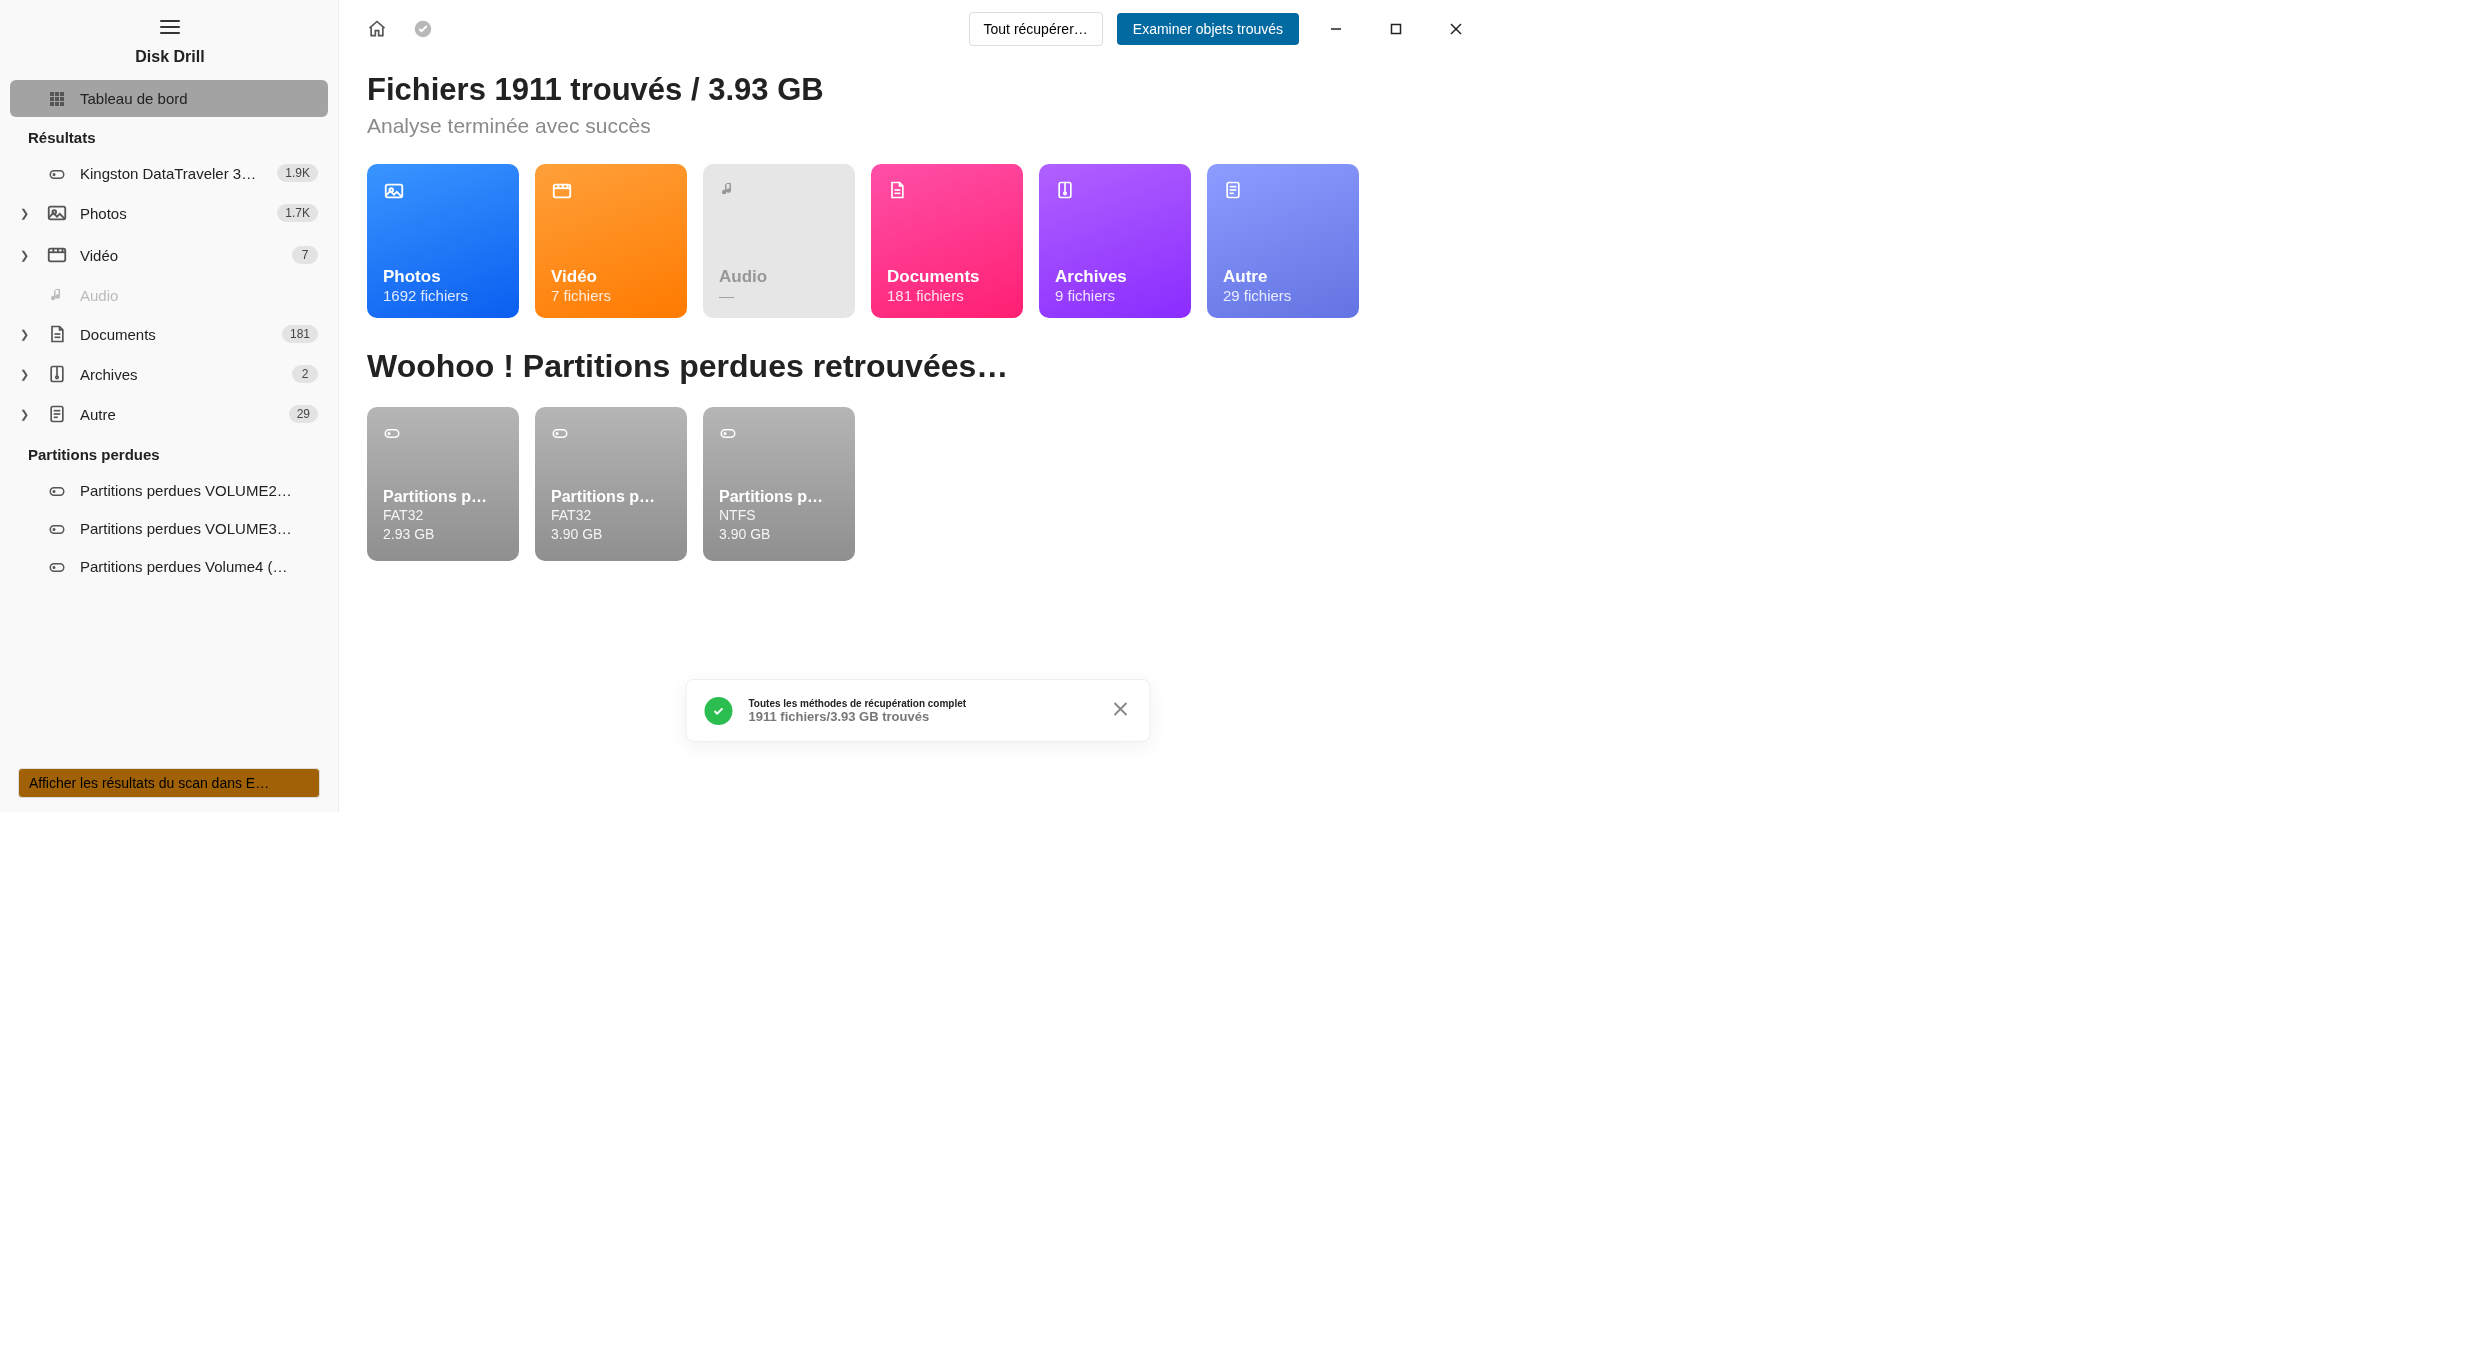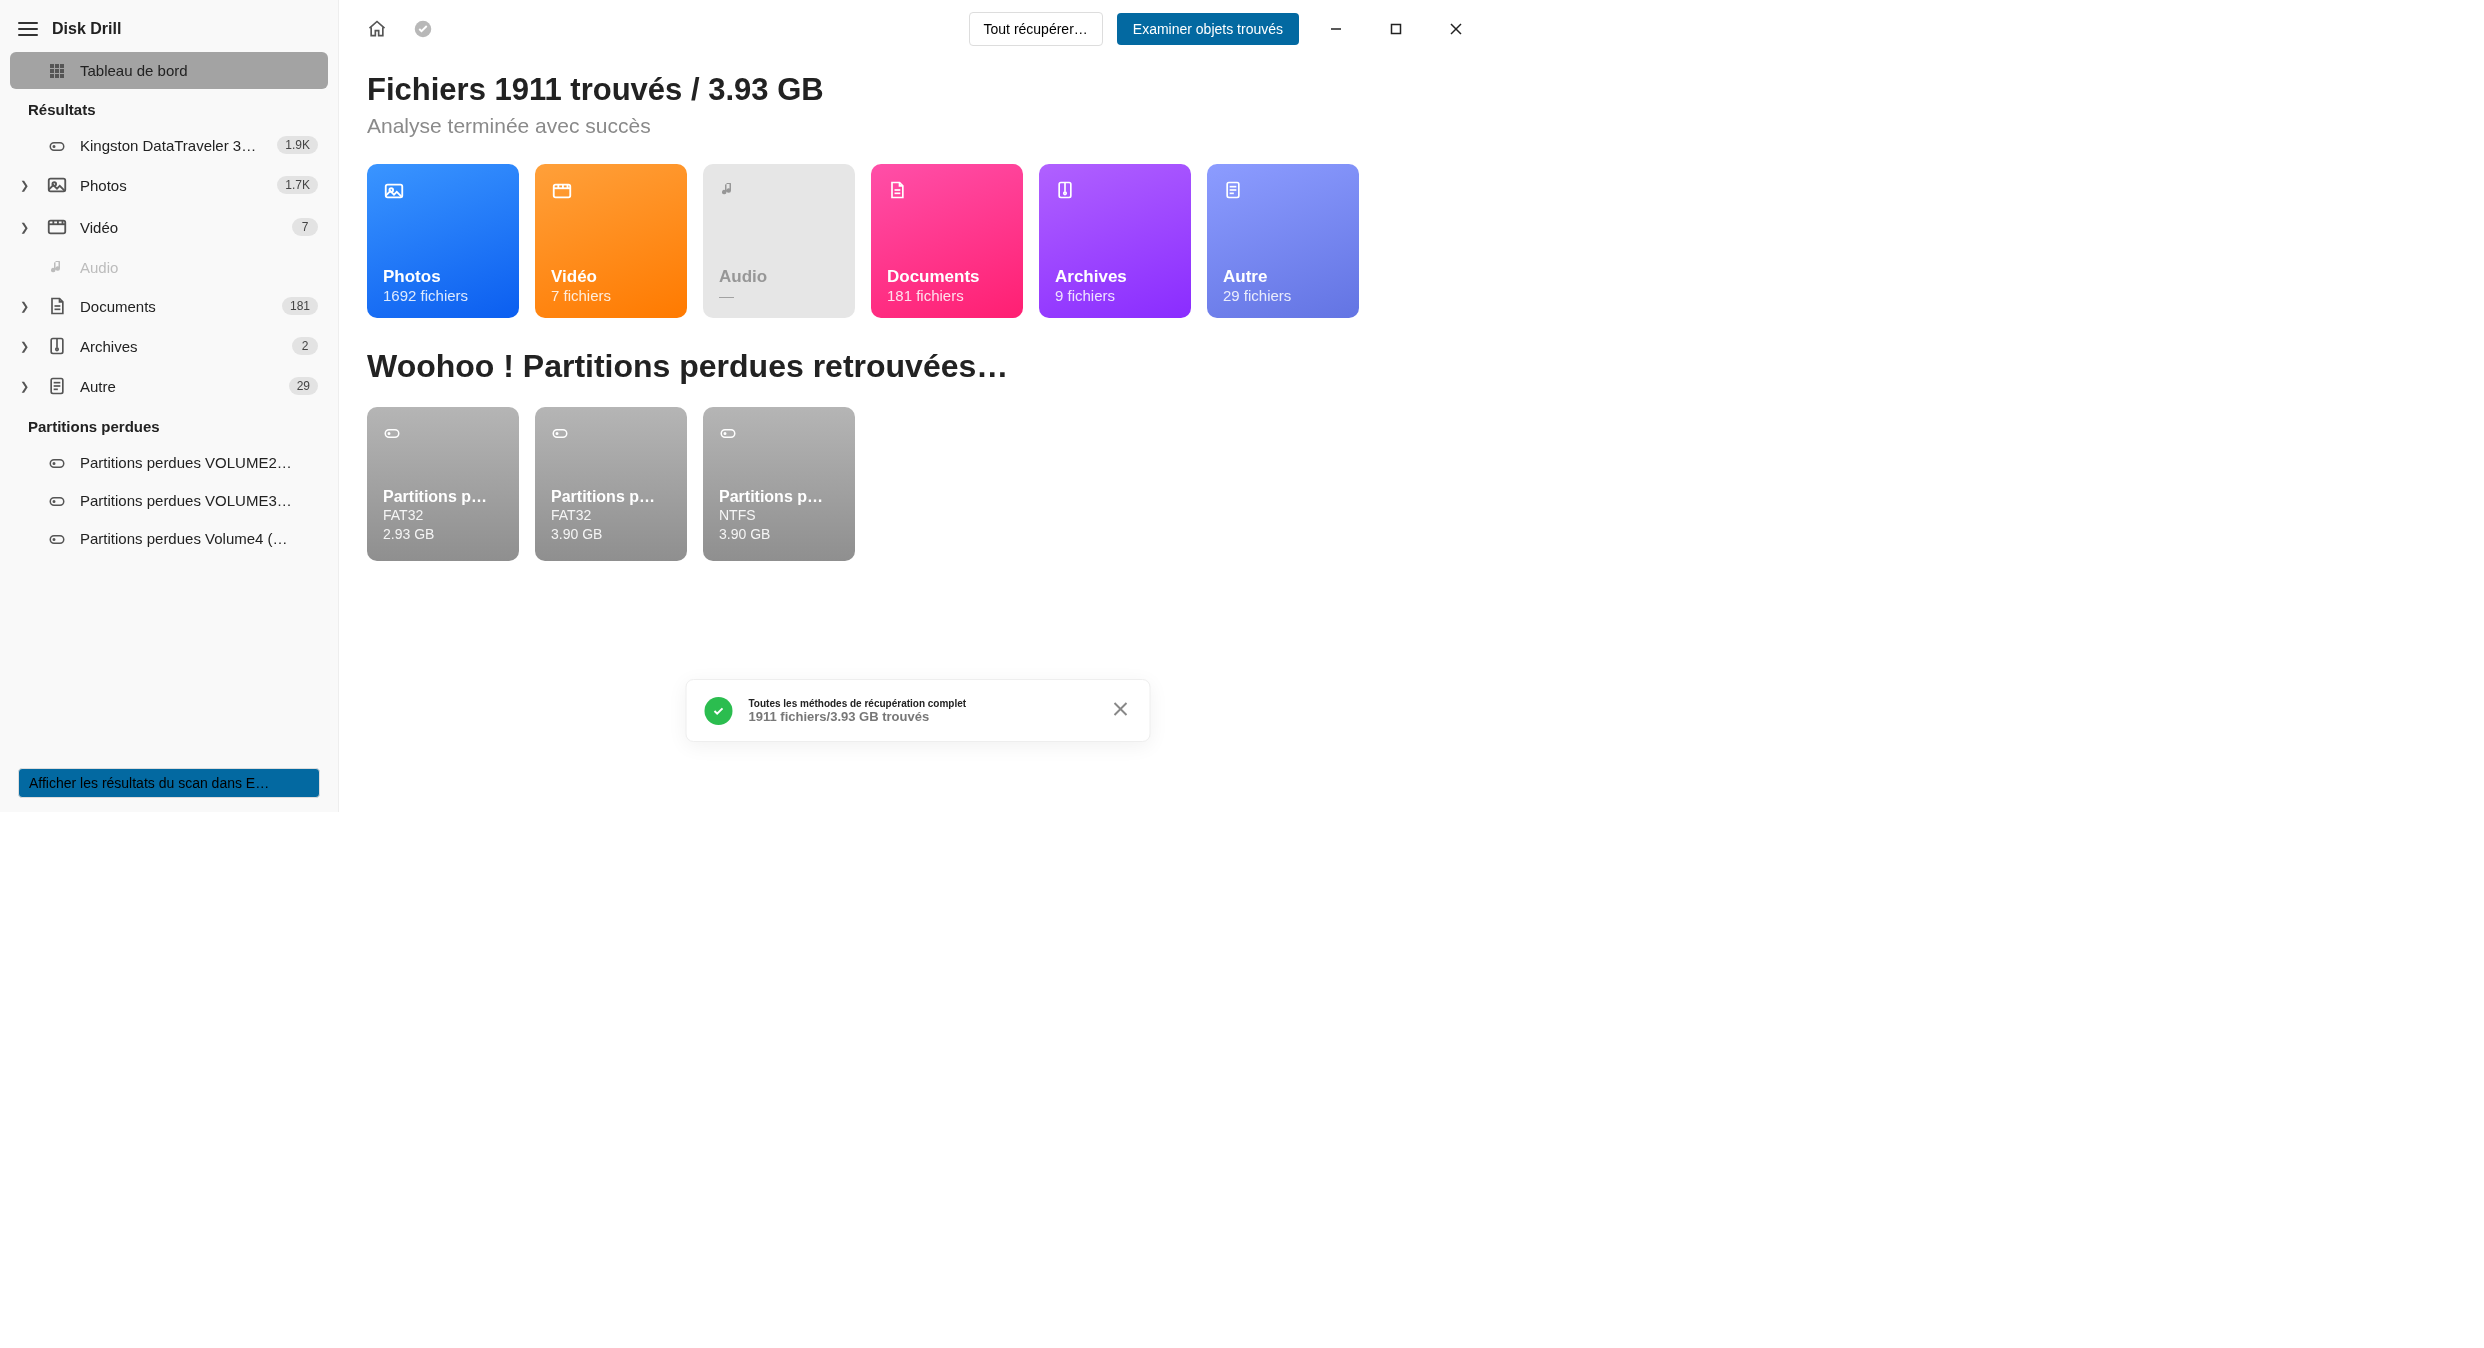--- a/index.html
+++ b/index.html
@@ -1,32 +1,32 @@
 <!DOCTYPE html>
 <html><head>
 <meta charset="utf-8">
 <style>
 * { box-sizing: border-box; margin: 0; padding: 0; }
 body { font-family: -apple-system, BlinkMacSystemFont, "Segoe UI", Arial, sans-serif; background: #ffffff; font-size: 14px; color: #222; }
 .app { display: flex; height: 812px; width: 1497px; }
 .sidebar { width: 339px; background: #f9f9f9; border-right: 1px solid #eee; display: flex; flex-direction: column; padding: 14px 10px 10px 10px; }
-.sidebar-top { display: flex; align-items: center; gap: 14px; padding: 6px 6px 14px 8px; }
+.sidebar-top { display: flex; align-items: center; gap: 14px; padding: 6px 6px 14px 8px; flex-direction: column; }
 .hamburger { width: 20px; height: 14px; display: flex; flex-direction: column; justify-content: space-between; cursor: pointer; }
 .hamburger div { height: 2px; background: #333; border-radius: 1px; }
 .app-title { font-size: 16px; font-weight: 600; }
 .nav-item { display: flex; align-items: center; padding: 10px 10px; border-radius: 6px; cursor: pointer; gap: 12px; position: relative; }
 .nav-item.active { background: #a3a3a3; }
 .nav-item .chev { width: 14px; color: #555; font-size: 11px; }
 .nav-item .icon-slot { width: 22px; display: flex; justify-content: center; color: #555; }
 .nav-item .label { flex: 1; font-size: 15px; white-space: nowrap; overflow: hidden; text-overflow: ellipsis; }
 .nav-item.disabled .label, .nav-item.disabled .icon-slot { color: #bcbcbc; }
 .section-hdr { font-size: 15px; font-weight: 600; padding: 12px 8px 8px 18px; }
 .badge { background: #e3e3e3; border-radius: 10px; padding: 2px 8px; font-size: 12px; color: #444; min-width: 26px; text-align: center; }
 .sidebar-bottom { margin-top: auto; padding: 8px 8px 4px 8px; }
-.link-btn { border: 1px solid #ddd; background: #0369a1; border-radius: 4px; padding: 6px 10px; font-size: 14px; width: 100%; text-align: left; cursor: pointer; white-space: nowrap; overflow: hidden; text-overflow: ellipsis; }
+.link-btn { border: 1px solid #ddd; background: #a16207; border-radius: 4px; padding: 6px 10px; font-size: 14px; width: 100%; text-align: left; cursor: pointer; white-space: nowrap; overflow: hidden; text-overflow: ellipsis; }
 
 .main { flex: 1; display: flex; flex-direction: column; position: relative; }
 .topbar { display: flex; align-items: center; padding: 12px 18px 6px 22px; gap: 14px; }
 .topbar .spacer { flex: 1; }
 .icon-btn { width: 32px; height: 32px; display: flex; align-items: center; justify-content: center; color: #555; border-radius: 6px; cursor: pointer; }
 .btn-secondary { border: 1px solid #ddd; background: #fff; border-radius: 4px; padding: 8px 14px; font-size: 14px; cursor: pointer; }
 .btn-primary { border: none; background: #0369a1; color: #fff; border-radius: 4px; padding: 8px 16px; font-size: 14px; cursor: pointer; }
 .win-ctrl { width: 46px; height: 32px; display: flex; align-items: center; justify-content: center; cursor: pointer; }
 .win-ctrl svg, .win-ctrl span { color: #222; }
 

